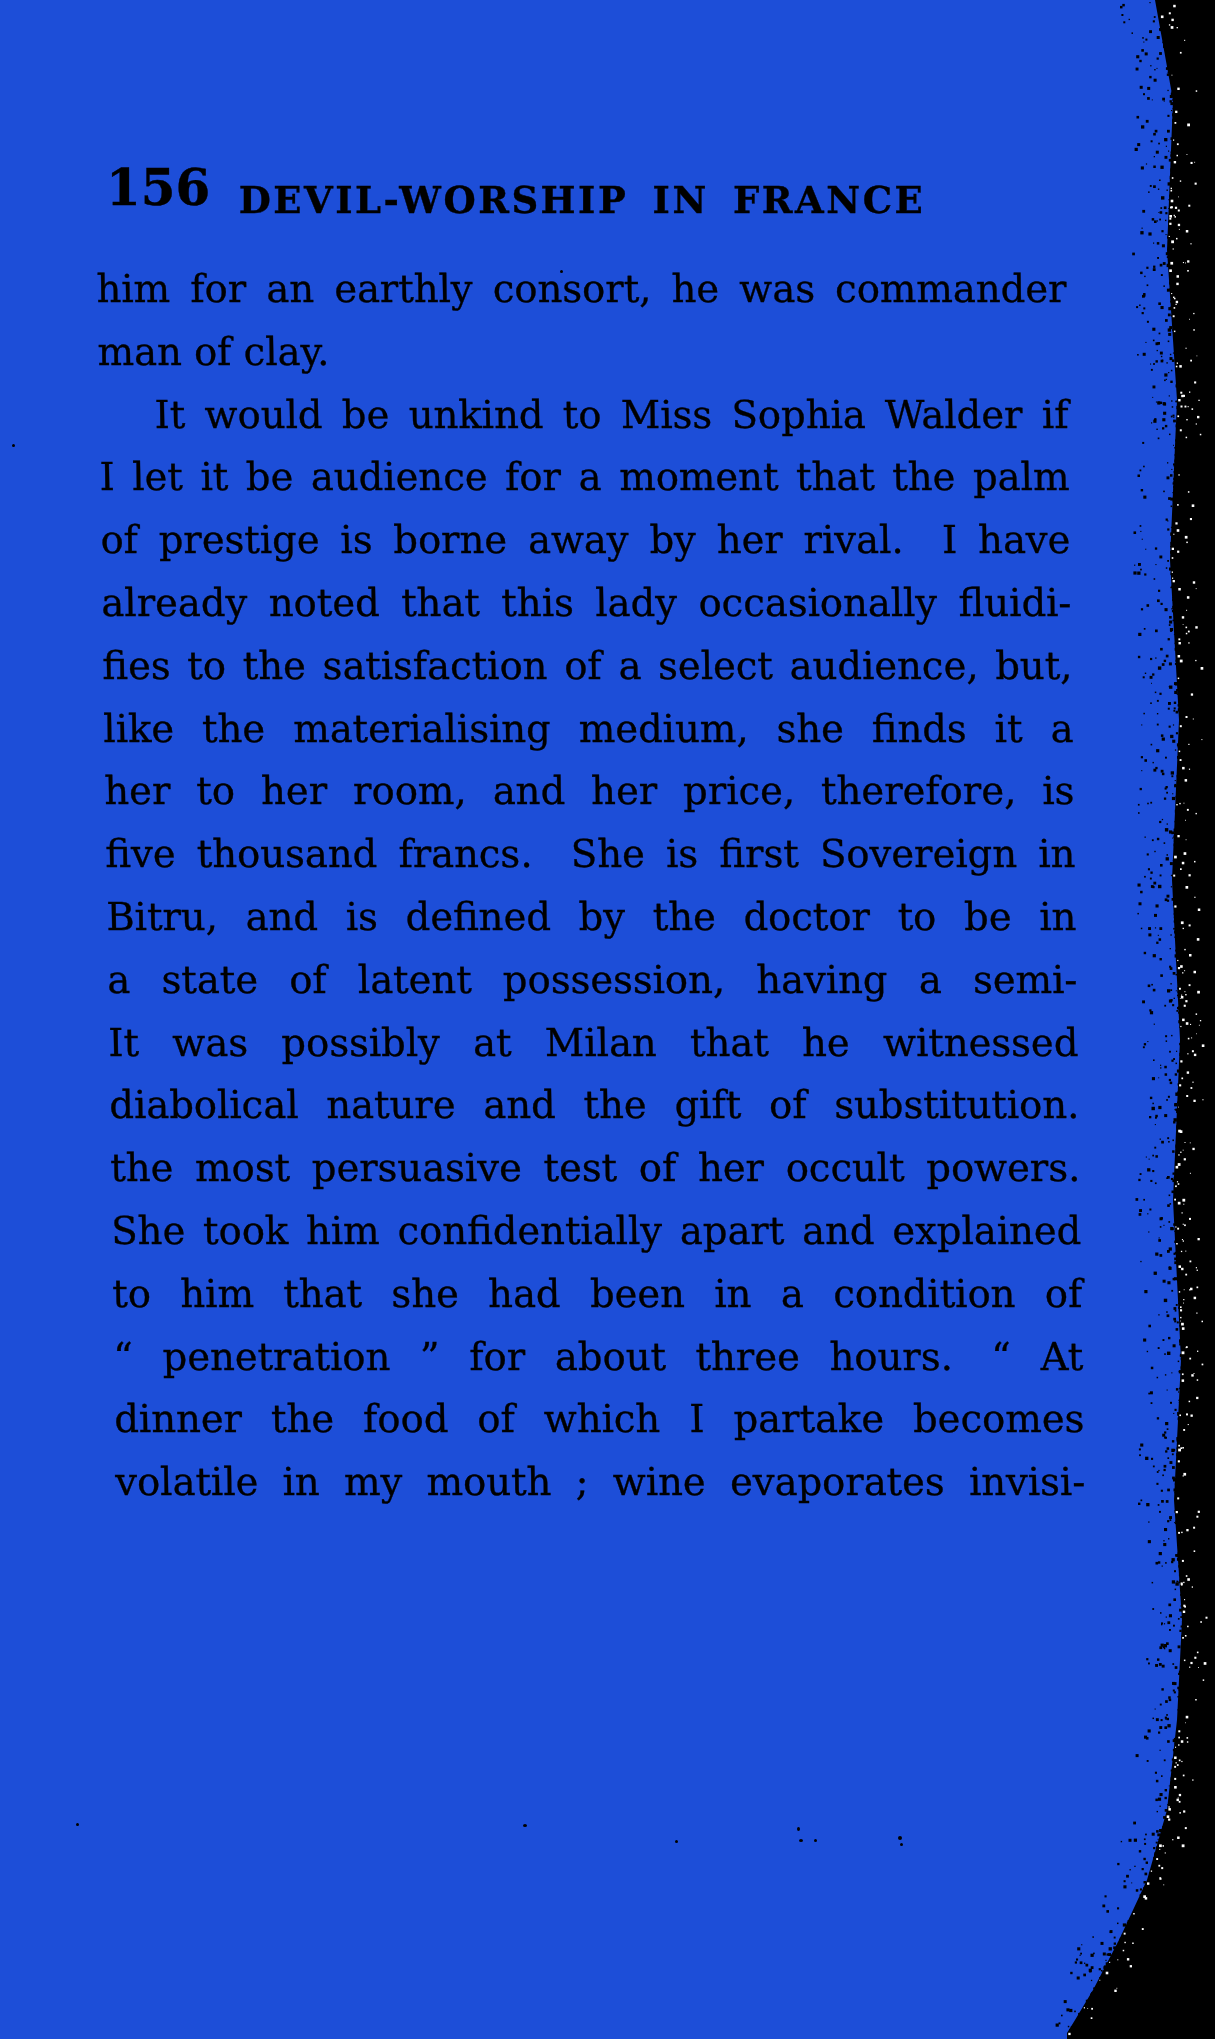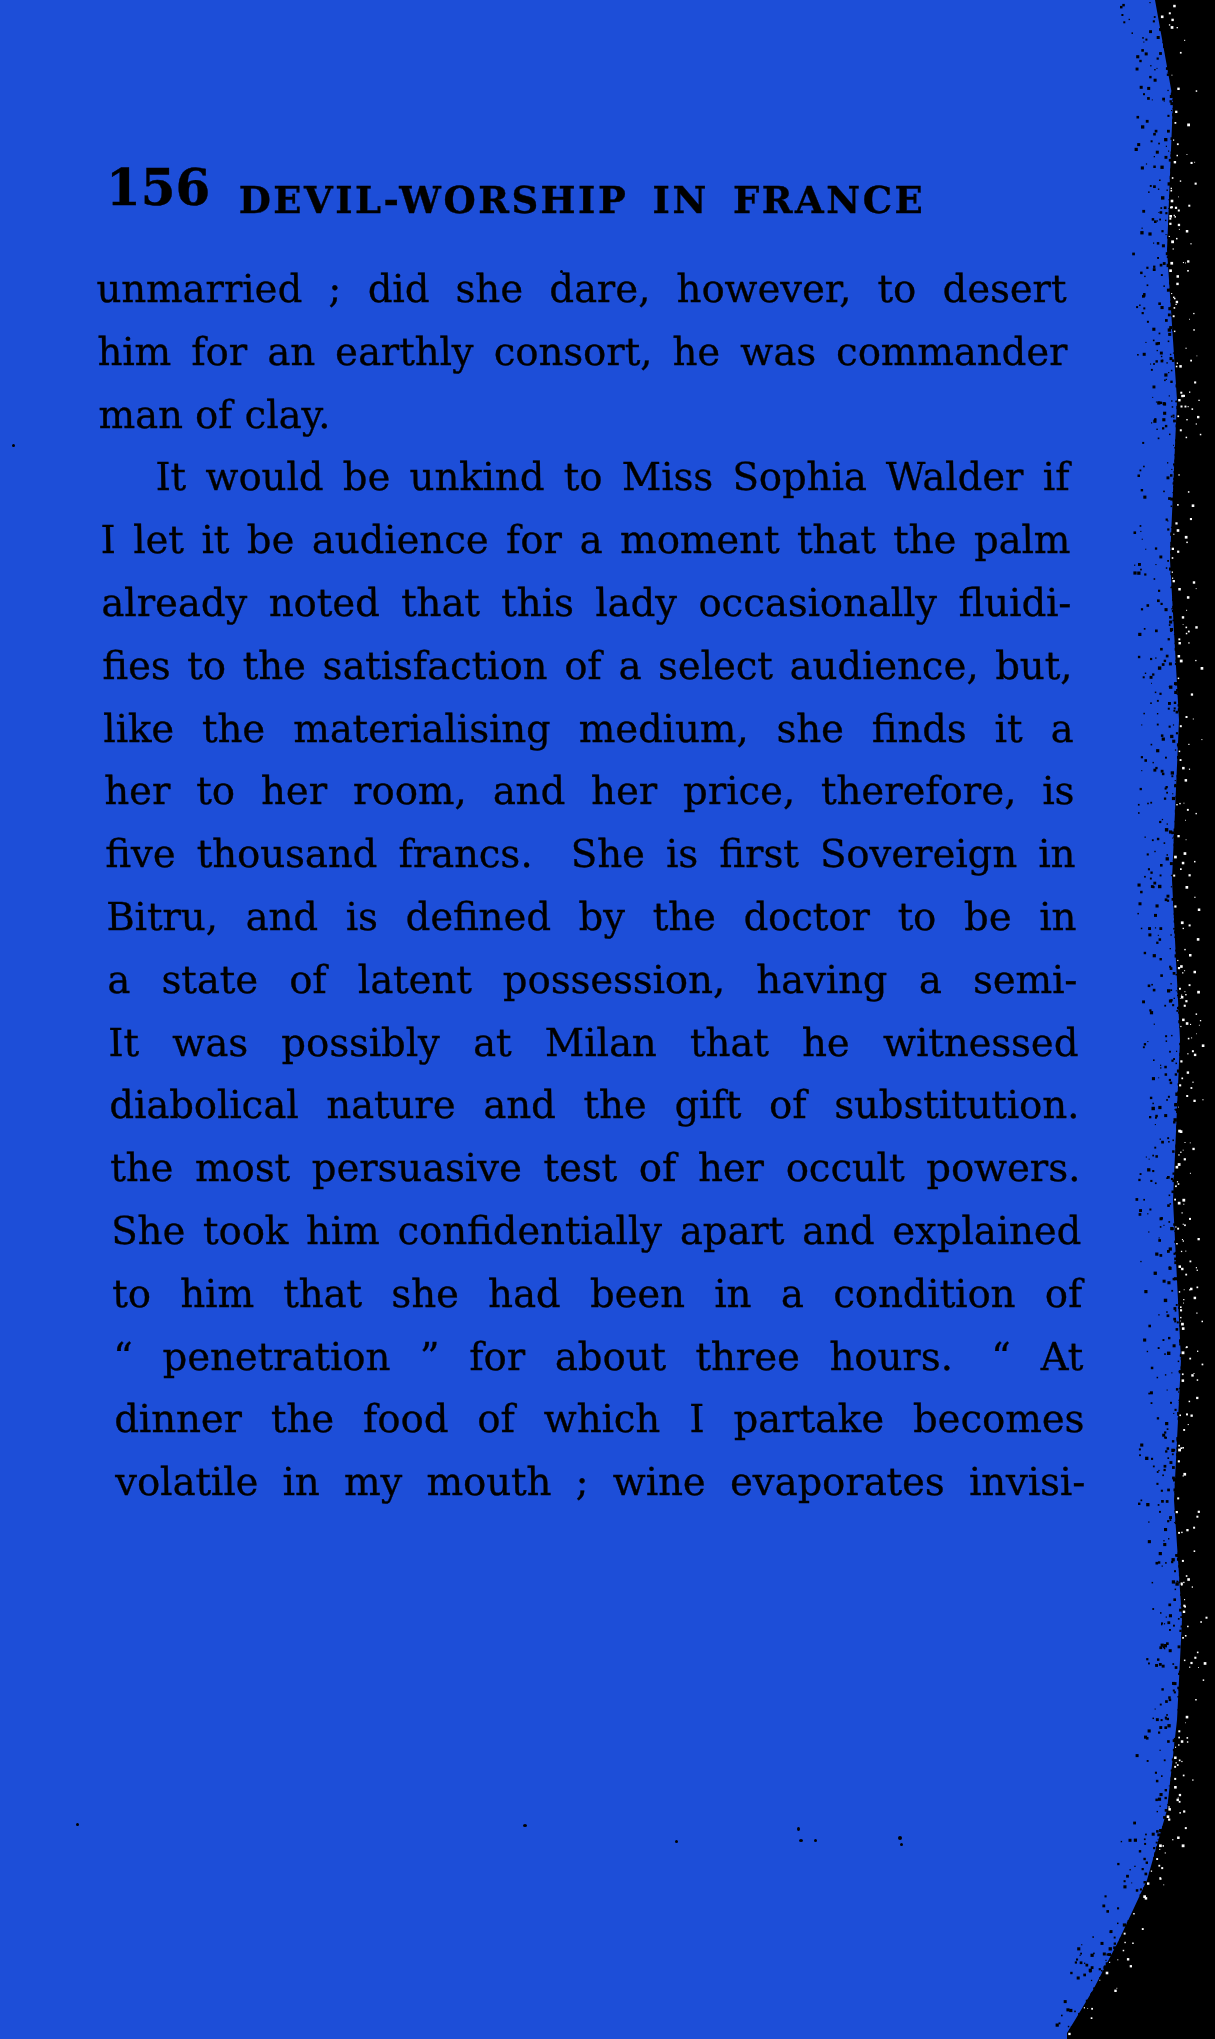--- a/index.html
+++ b/index.html
@@ -38,25 +38,25 @@
 </style>
 </head>
 <body>
 
 <div class="page">
   <div class="header">
     <span class="folio">156</span>
     <span class="running">DEVIL-WORSHIP IN FRANCE</span>
   </div>
   <div class="textblock" id="textblock">
-      <div class="line just">unmarried ; did she dare, however, to desert</div>
       <div class="line just">him for an earthly consort, he was commander</div>
       <div class="line">man of clay.</div>
       <div class="line indent just">It would be unkind to Miss Sophia Walder if</div>
       <div class="line just">I let it be audience for a moment that the palm</div>
+      <div class="line just">of prestige is borne away by her rival. I have</div>
       <div class="line just">already noted that this lady occasionally fluidi-</div>
       <div class="line just">fies to the satisfaction of a select audience, but,</div>
       <div class="line just">like the materialising medium, she finds it a</div>
       <div class="line just">her to her room, and her price, therefore, is</div>
       <div class="line just">five thousand francs. She is first Sovereign in</div>
       <div class="line just">Bitru, and is defined by the doctor to be in</div>
       <div class="line just">a state of latent possession, having a semi-</div>
       <div class="line just">It was possibly at Milan that he witnessed</div>
       <div class="line just">diabolical nature and the gift of substitution.</div>
       <div class="line just">the most persuasive test of her occult powers.</div>

